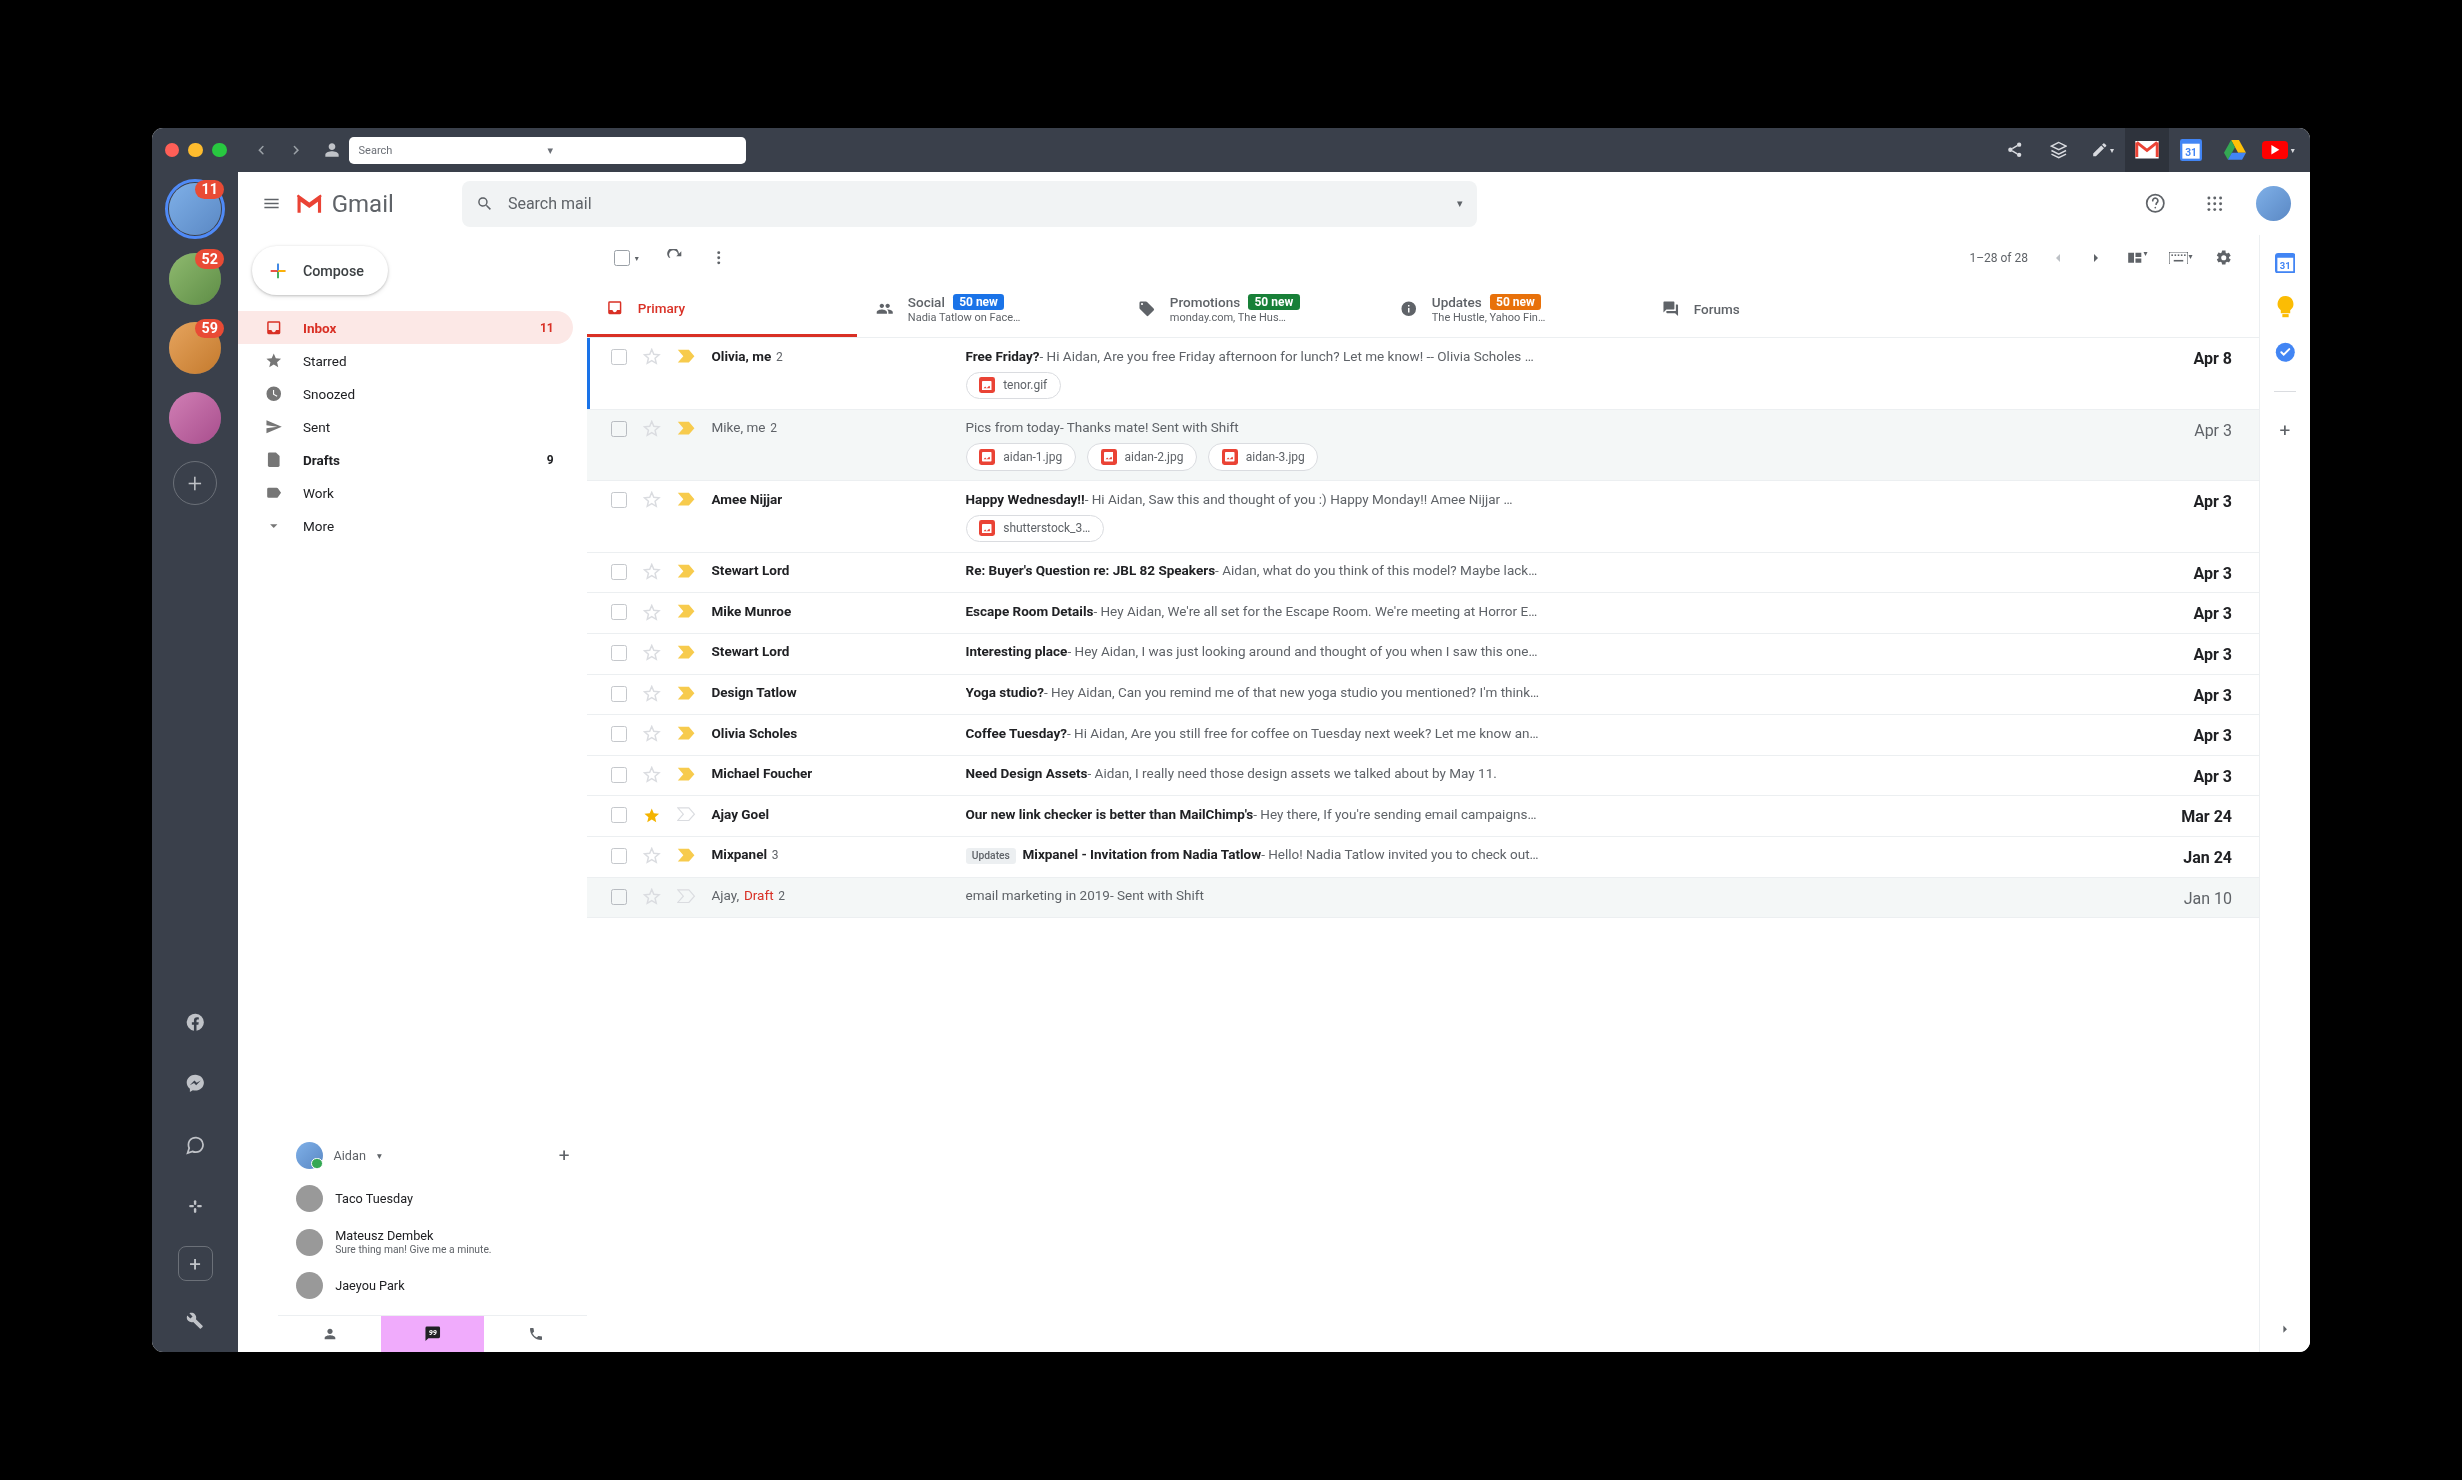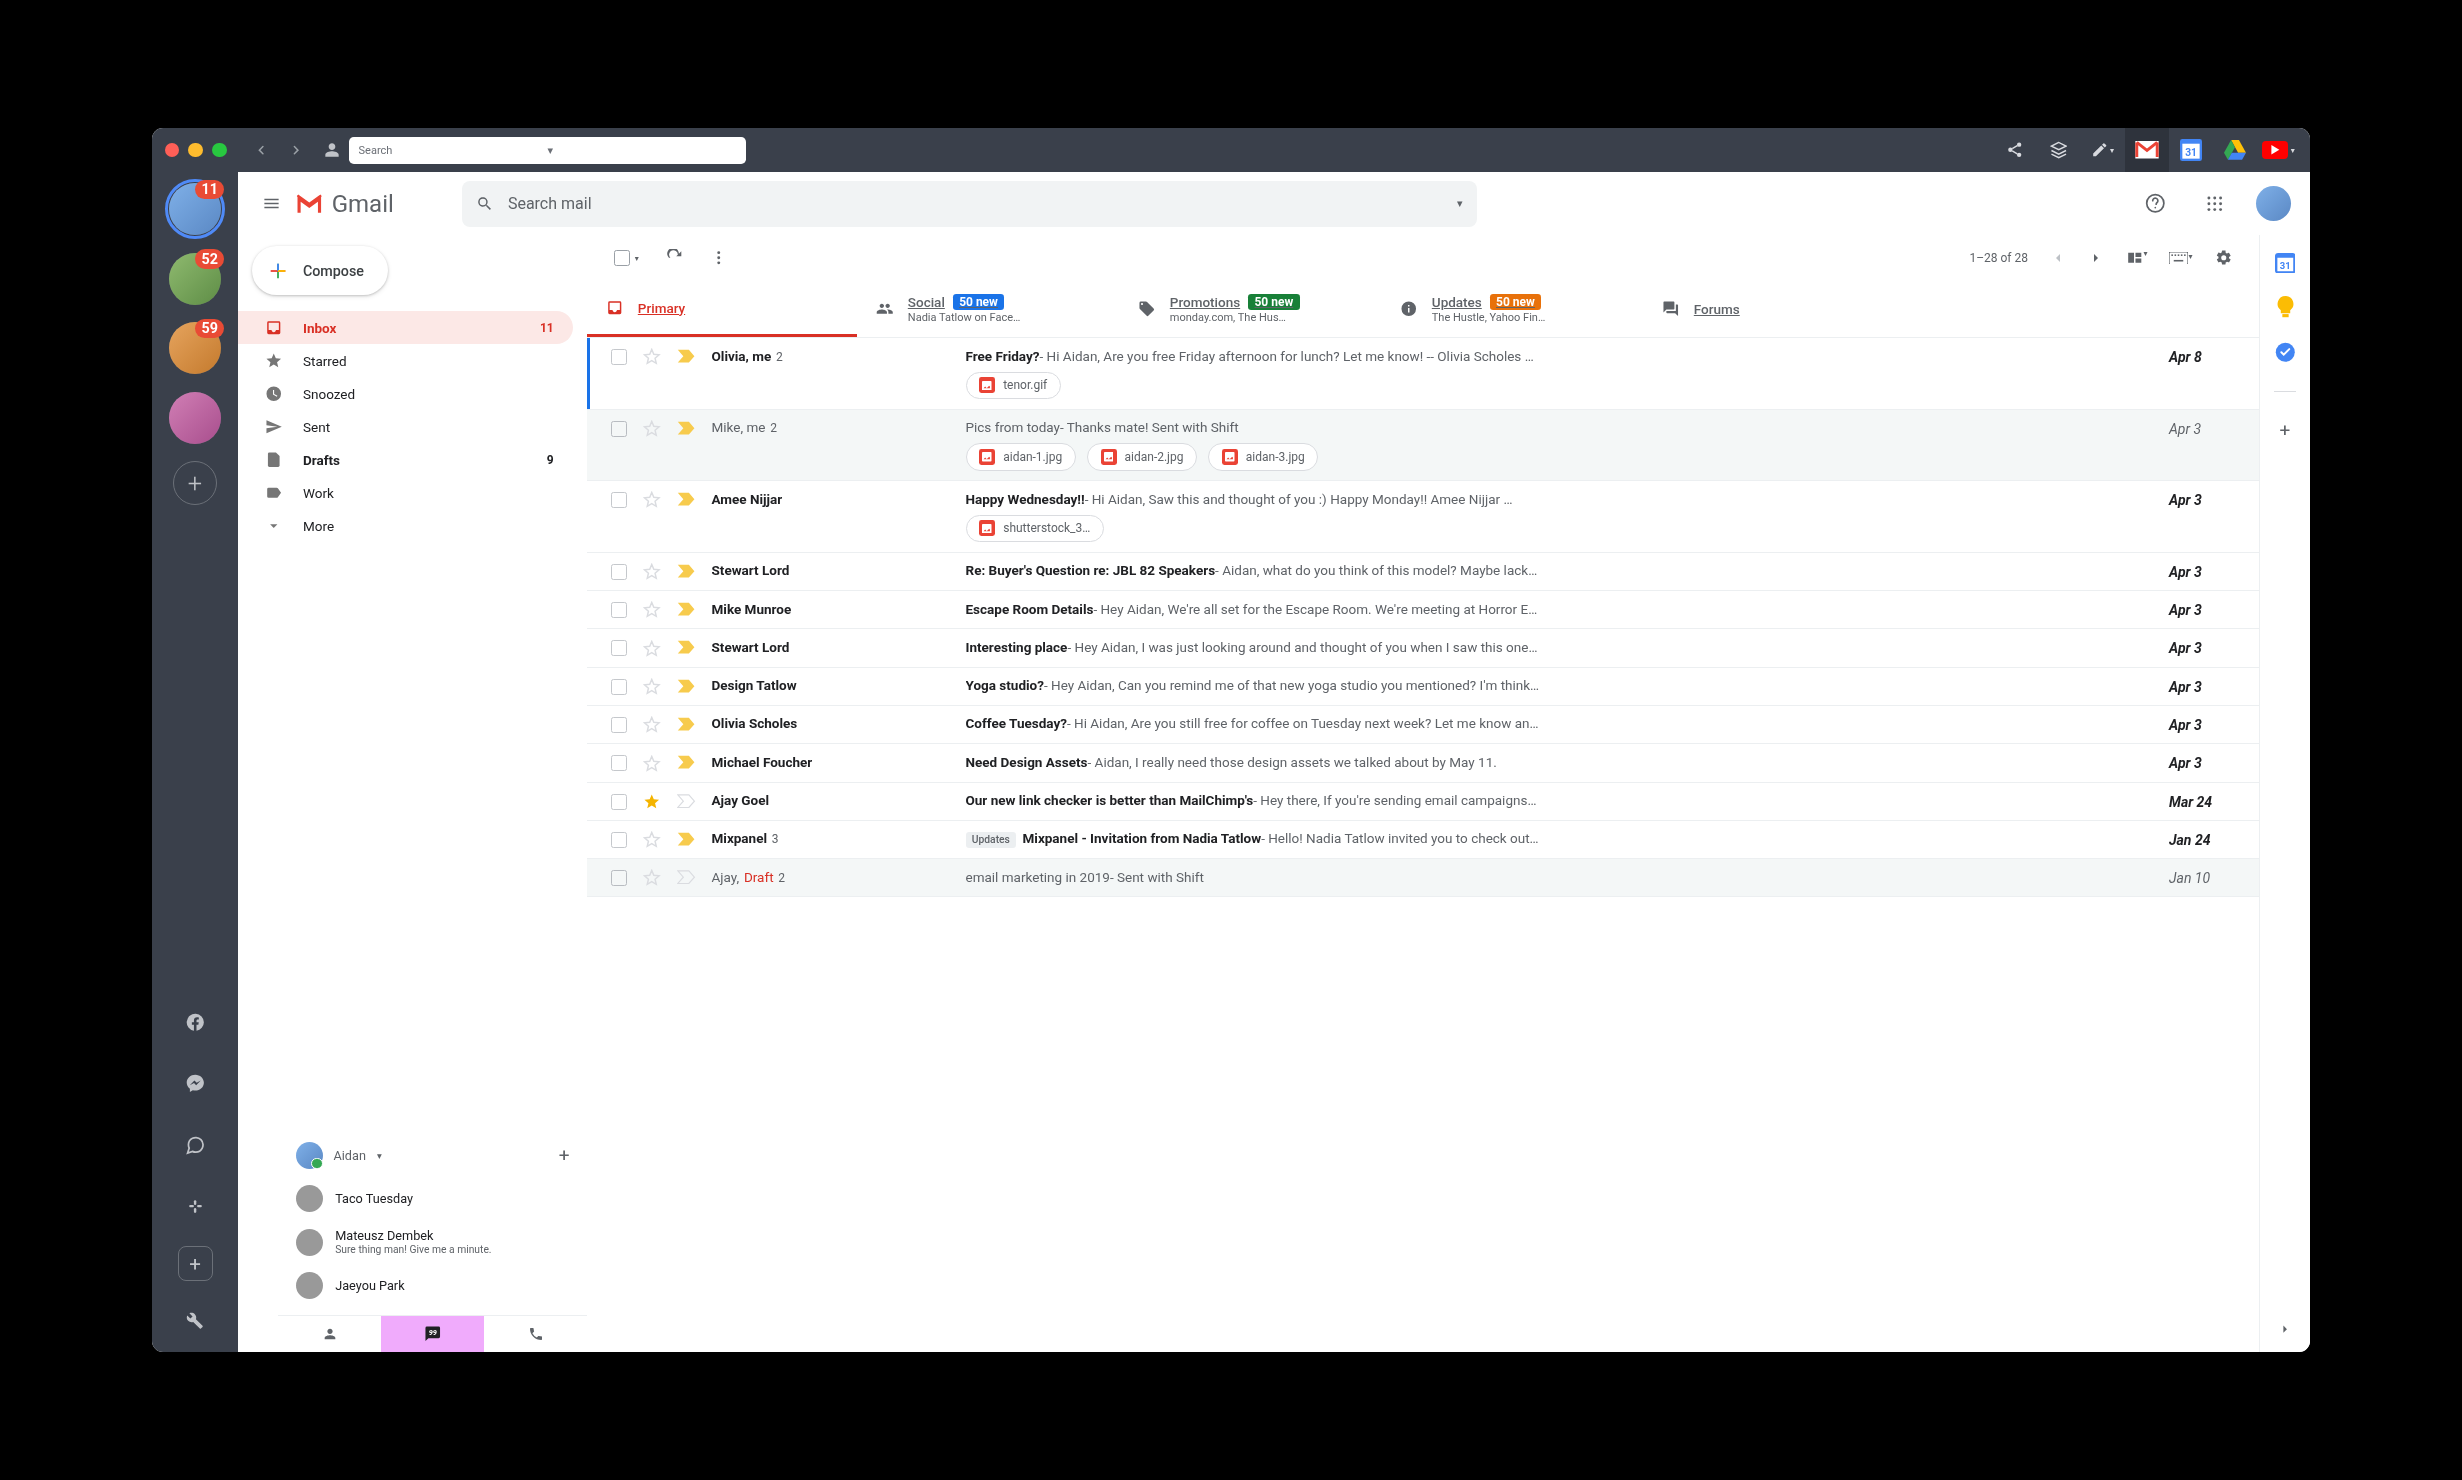--- a/index.html
+++ b/index.html
@@ -126,21 +126,21 @@
 .chk-wrap{display:flex;align-items:center;gap:4.8px;color:#5f6368;}
 .caret-sm{font-size:8px;color:#5f6368;}
 .tb-ic{color:#5f6368;cursor:pointer;display:flex;}
 .toolbar .right{margin-left:auto;display:flex;align-items:center;gap:22px;color:#5f6368;font-size:12px;}
 
 
 .tabs{display:flex;border-bottom:0.8px solid #eceff1;height:57px;}
 .tab{display:flex;align-items:center;padding:0 19px;gap:14.3px;cursor:pointer;min-width:262px;position:relative;}
 .tab .ic{color:#5f6368;}
 .tab-content{display:flex;flex-direction:column;gap:1.6px;}
-.tab-title{display:flex;align-items:center;gap:8px;font-size:13.5px;color:#5f6368;font-weight:500;text-decoration:underline;}
+.tab-title{display:flex;align-items:center;gap:8px;font-size:13.5px;color:#5f6368;font-weight:500;}
 .tab.active .tab-title{color:#d93025;}
 .tab-sub{font-size:11px;color:#5f6368;}
 .tab.active{border-bottom:3.2px solid #d93025;color:#d93025;}
 .tab.active .ic{color:#d93025;}
 .pill{padding:0.8px 6.3px;border-radius:3.2px;font-size:12px;font-weight:700;color:#fff;}
 .pill.blue{background:#1a73e8;} .pill.green{background:#188038;} .pill.orange{background:#e8710a;}
 
 
 .list{flex:1;overflow:auto;}
 .row{display:flex;align-items:flex-start;padding:9.5px 27px 9.5px 24px;border-bottom:0.8px solid #eceff1;gap:16px;cursor:pointer;position:relative;}
@@ -156,21 +156,21 @@
 .sender .cnt{font-weight:400;color:#5f6368;font-size:12px;}
 .content{flex:1;min-width:0;display:flex;flex-direction:column;gap:8px;}
 .line{display:flex;align-items:baseline;white-space:nowrap;overflow:hidden;text-overflow:ellipsis;font-size:13.5px;}
 .subj{color:#202124;}
 .snip{color:#5f6368;font-weight:400;}
 .row.read .subj{color:#5f6368;}
 .label-chip{display:inline-flex;align-items:center;background:#eceff1;color:#5f6368;border-radius:3.2px;padding:1.6px 6.3px;font-size:10.3px;font-weight:500;margin-right:6.3px;}
 .chips{display:flex;gap:11px;}
 .chip{display:inline-flex;align-items:center;gap:8px;border:0.8px solid #dadce0;border-radius:14.3px;padding:4.8px 12.7px;font-size:12px;color:#5f6368;background:#fff;font-weight:400;}
 .chip .ci{width:16px;height:16px;background:#ea4335;border-radius:2.4px;display:flex;align-items:center;justify-content:center;}
-.date{width:63px;font-size:14px;flex-shrink:0;margin-top:1.6px;font-style:italic;}
+.date{width:63px;text-align:right;font-size:16px;flex-shrink:0;margin-top:1.6px;}
 .row .marker{position:absolute;left:0;top:0;bottom:0;width:3.2px;background:#1a73e8;display:none;}
 .row.sel .marker{display:block;}
 
 
 .rail{width:51px;flex-shrink:0;border-left:0.8px solid #eceff1;display:flex;flex-direction:column;align-items:center;padding-top:17.5px;gap:24px;}
 .rail .ri{width:20.6px;height:20.6px;display:flex;align-items:center;justify-content:center;cursor:pointer;}
 .rail .sep{width:22px;height:0.8px;background:#dadce0;margin:4.8px 0;}
 .rail .expand{margin-top:auto;margin-bottom:12.7px;color:#5f6368;}
 
 

